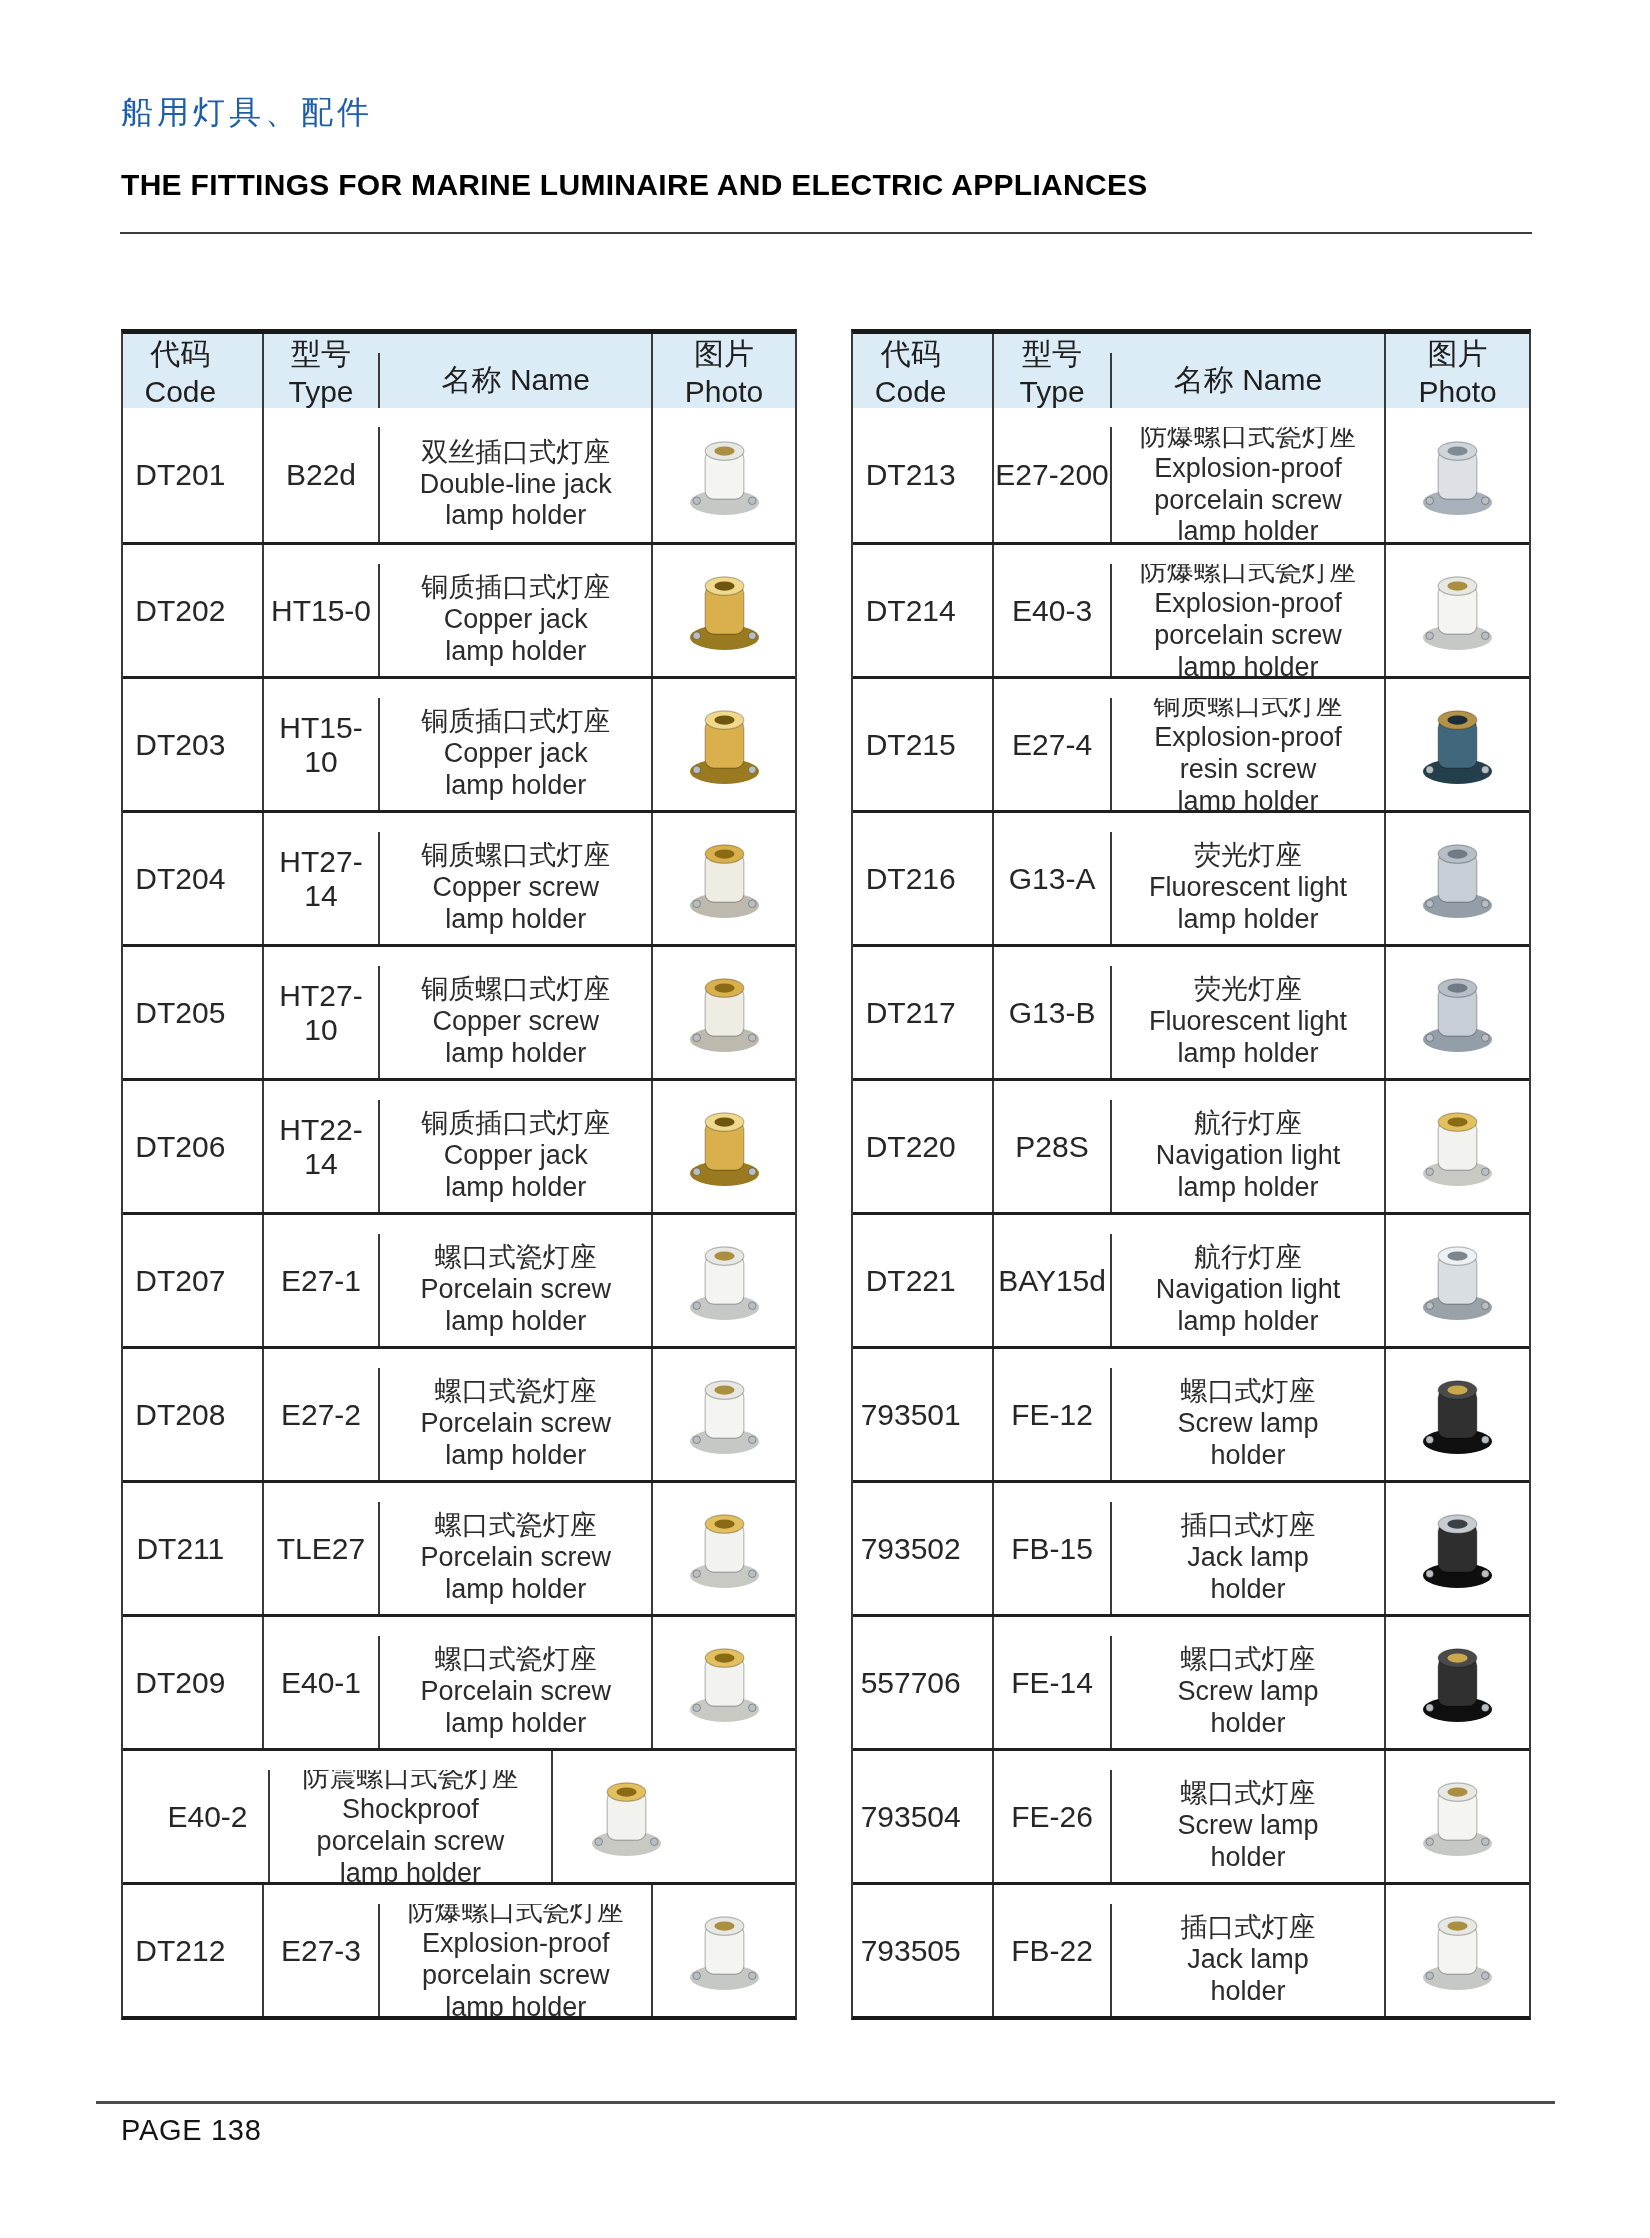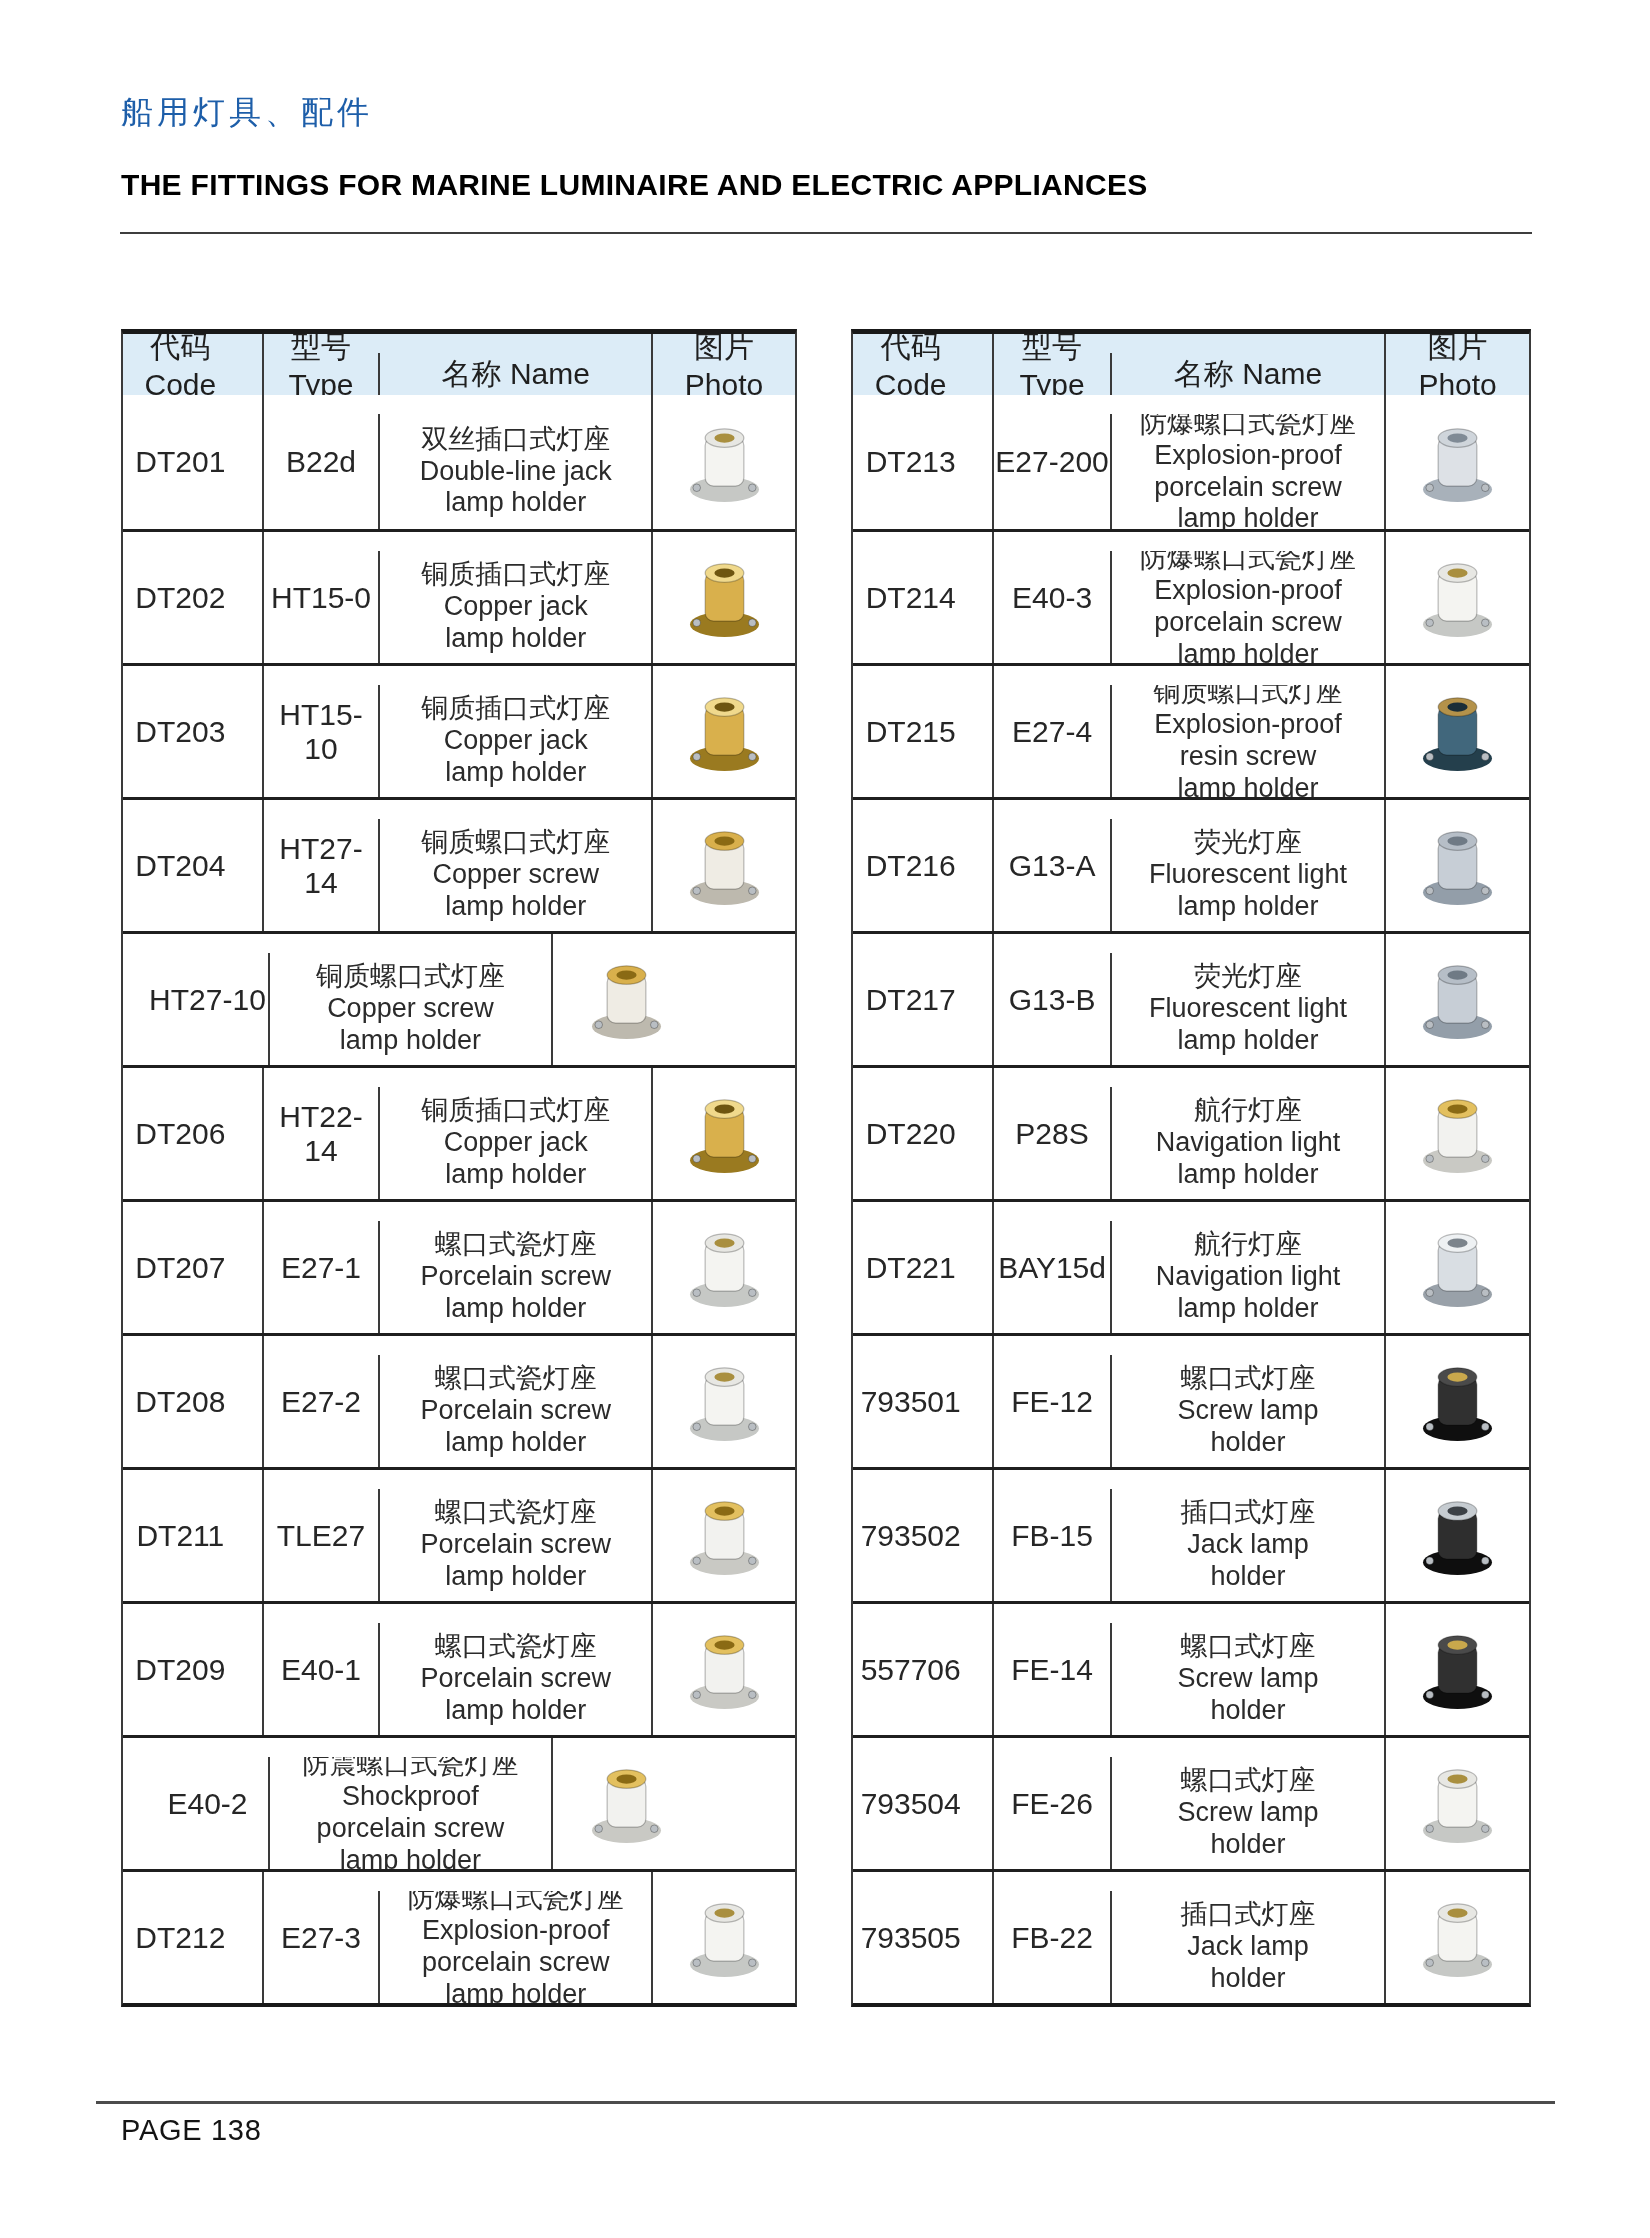--- a/index.html
+++ b/index.html
@@ -28,21 +28,21 @@
     border-top:5.3px solid #191919;
     border-bottom:4.7px solid #191919;
     border-left:2px solid #3a3a3a;
     border-right:2px solid #3a3a3a;
     box-sizing:border-box;
     background:#fff;
   }
   #table-left  { left:121px;  width:676px; }
   #table-right { left:851px; width:680px; }
 
-  .thead { display:flex; height:61px; background:#dcecf7; }
+  .thead { display:flex; height:74px; background:#dcecf7; }
   .rows .trow {
     display:flex; height:134px; box-sizing:border-box;
     border-top:3.3px solid #1f1f1f; background:#fff;
   }
   .rows .trow:first-child { border-top:none; }
 
   .cell {
     box-sizing:border-box;
     border-left:2px solid #3a3a3a;
     display:flex; flex-direction:column;
@@ -205,20 +205,23 @@
         <circle class="pa-screw" cx="27" cy="90" r="4.5"></circle>
         <circle class="pa-screw" cx="93" cy="90" r="4.5"></circle>
         <rect class="pa-body" x="37" y="30" width="46" height="58" rx="10"></rect>
         <ellipse class="pa-top" cx="60" cy="31" rx="23" ry="11"></ellipse>
         <ellipse class="pa-hole" cx="60" cy="31" rx="12" ry="5.5"></ellipse>
       </svg>
     </div>
   </div>
 
   <div class="trow">
+    <div class="cell c-code">
+            <span class="r-code">DT205</span>
+          </div>
     <div class="cell c-type">
             <span class="r-type">HT27-10</span>
           </div>
     <div class="cell c-name">
       <div class="r-cn">铜质螺口式灯座</div>
       <div class="r-en">Copper screw
 lamp holder</div>
     </div>
     <div class="cell c-photo">
       <svg class="photo-art p-brass-white" viewBox="0 0 120 120">

